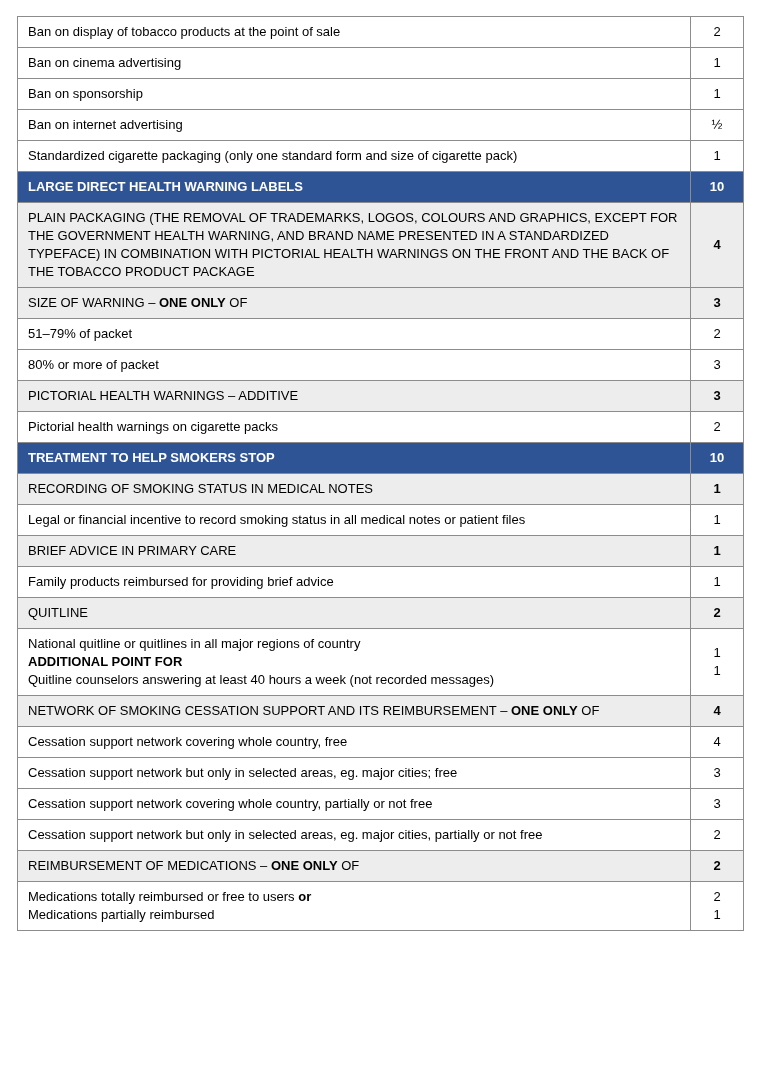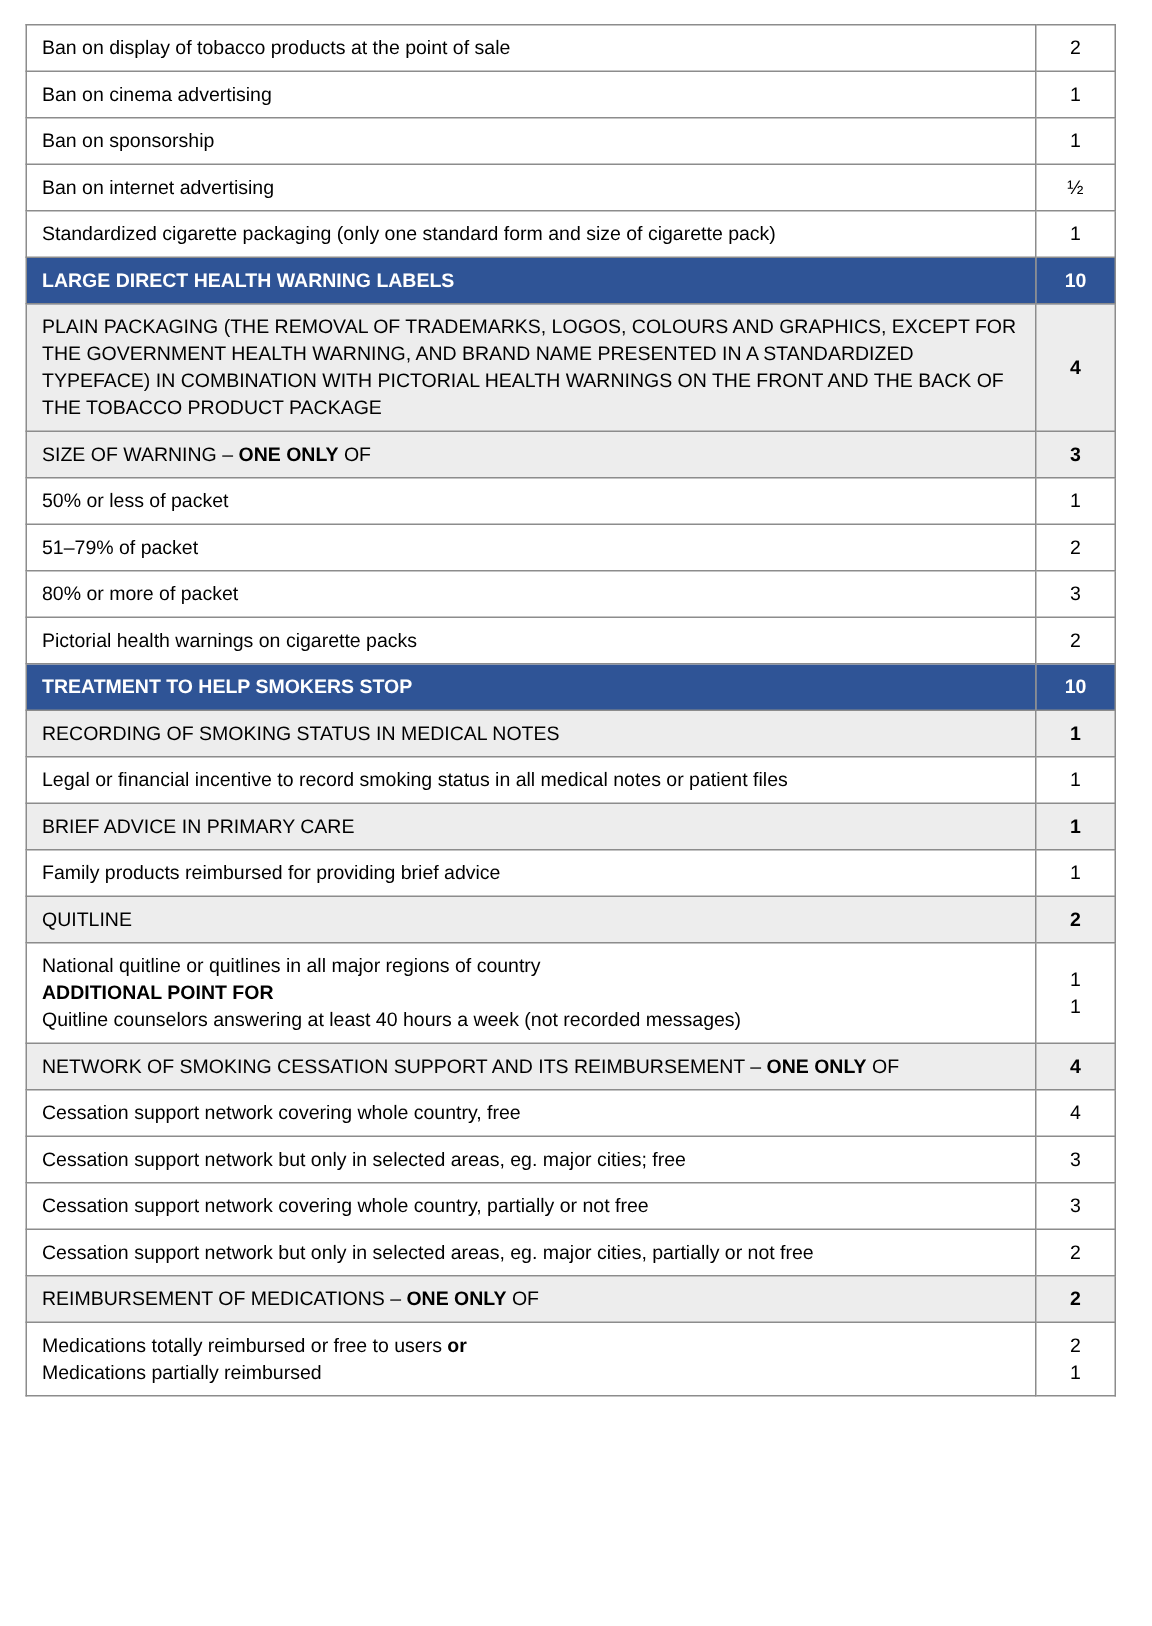--- a/index.html
+++ b/index.html
@@ -113,37 +113,37 @@
         <tr class="subsection">
           <td class="desc">
             <div><span>SIZE OF WARNING – </span><span class="b">ONE ONLY</span><span> OF</span></div>
           </td>
           <td class="score">
             <div>3</div>
           </td>
         </tr>
         <tr class="item">
           <td class="desc">
-            <div><span>50% or less of packet</span></div>
-          </td>
-          <td class="score">
-            <div>1</div>
-          </td>
-        </tr>
-        <tr class="item">
-          <td class="desc">
             <div><span>51–79% of packet</span></div>
           </td>
           <td class="score">
             <div>2</div>
           </td>
         </tr>
         <tr class="item">
           <td class="desc">
             <div><span>80% or more of packet</span></div>
+          </td>
+          <td class="score">
+            <div>3</div>
+          </td>
+        </tr>
+        <tr class="subsection">
+          <td class="desc">
+            <div><span>PICTORIAL HEALTH WARNINGS – ADDITIVE</span></div>
           </td>
           <td class="score">
             <div>3</div>
           </td>
         </tr>
         <tr class="item">
           <td class="desc">
             <div><span>Pictorial health warnings on cigarette packs</span></div>
           </td>
           <td class="score">

